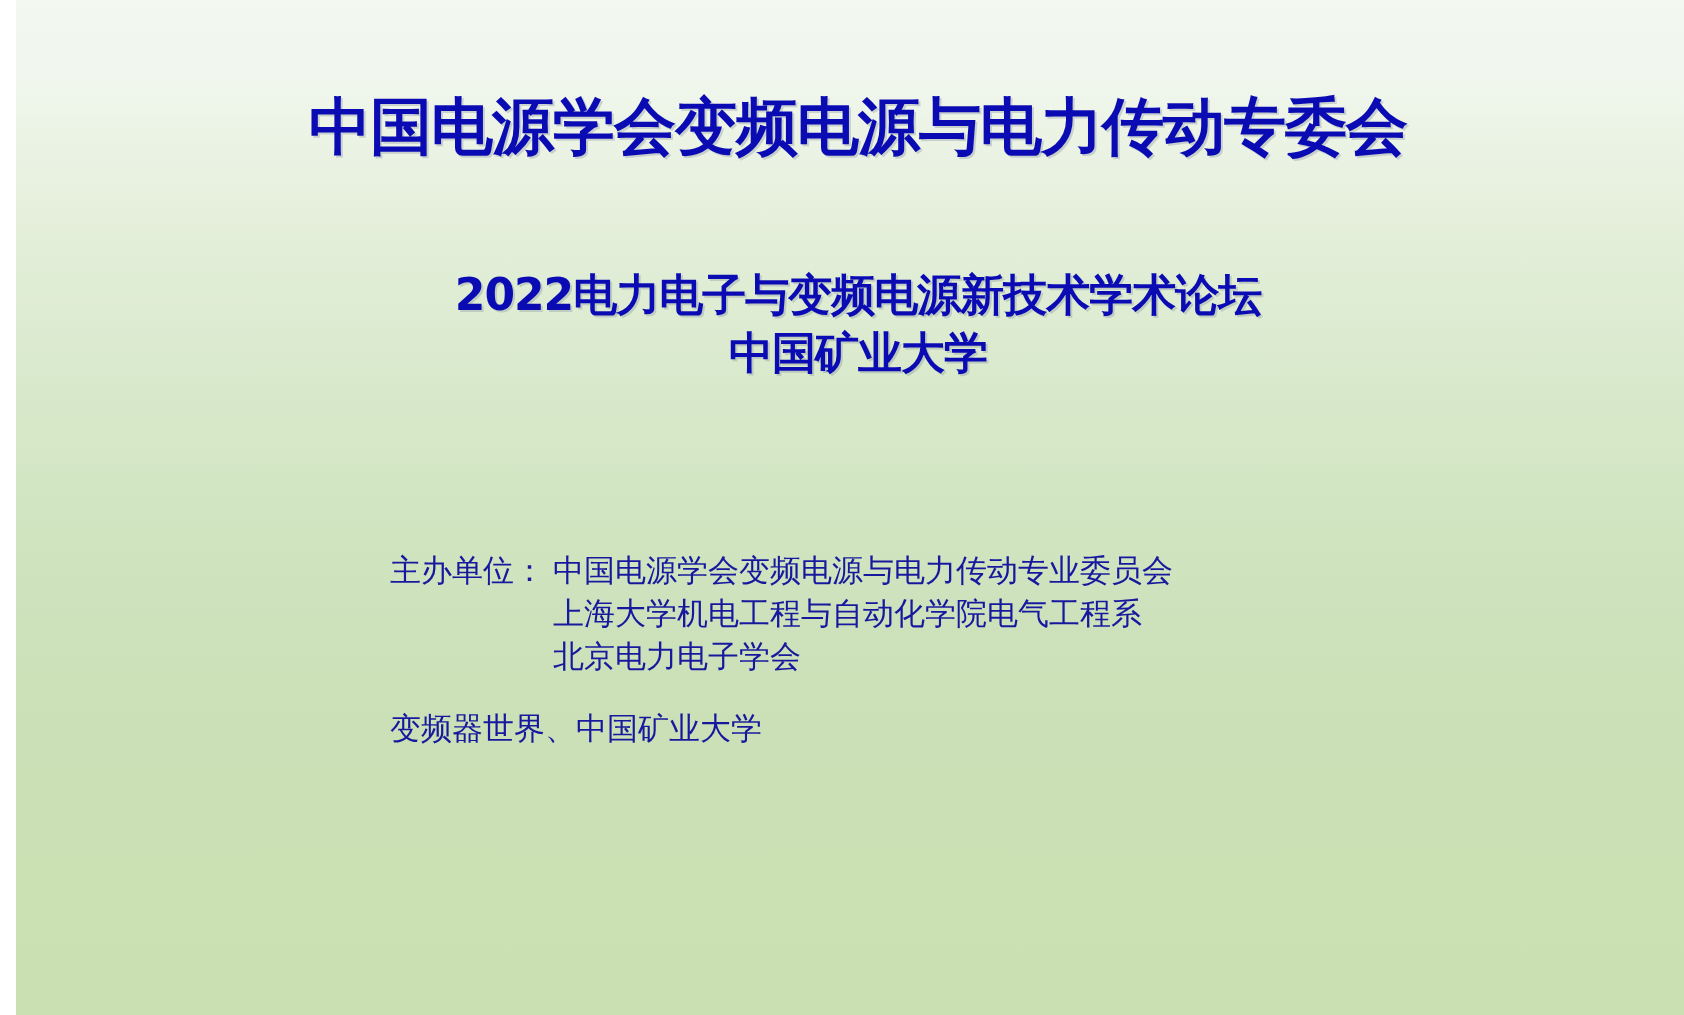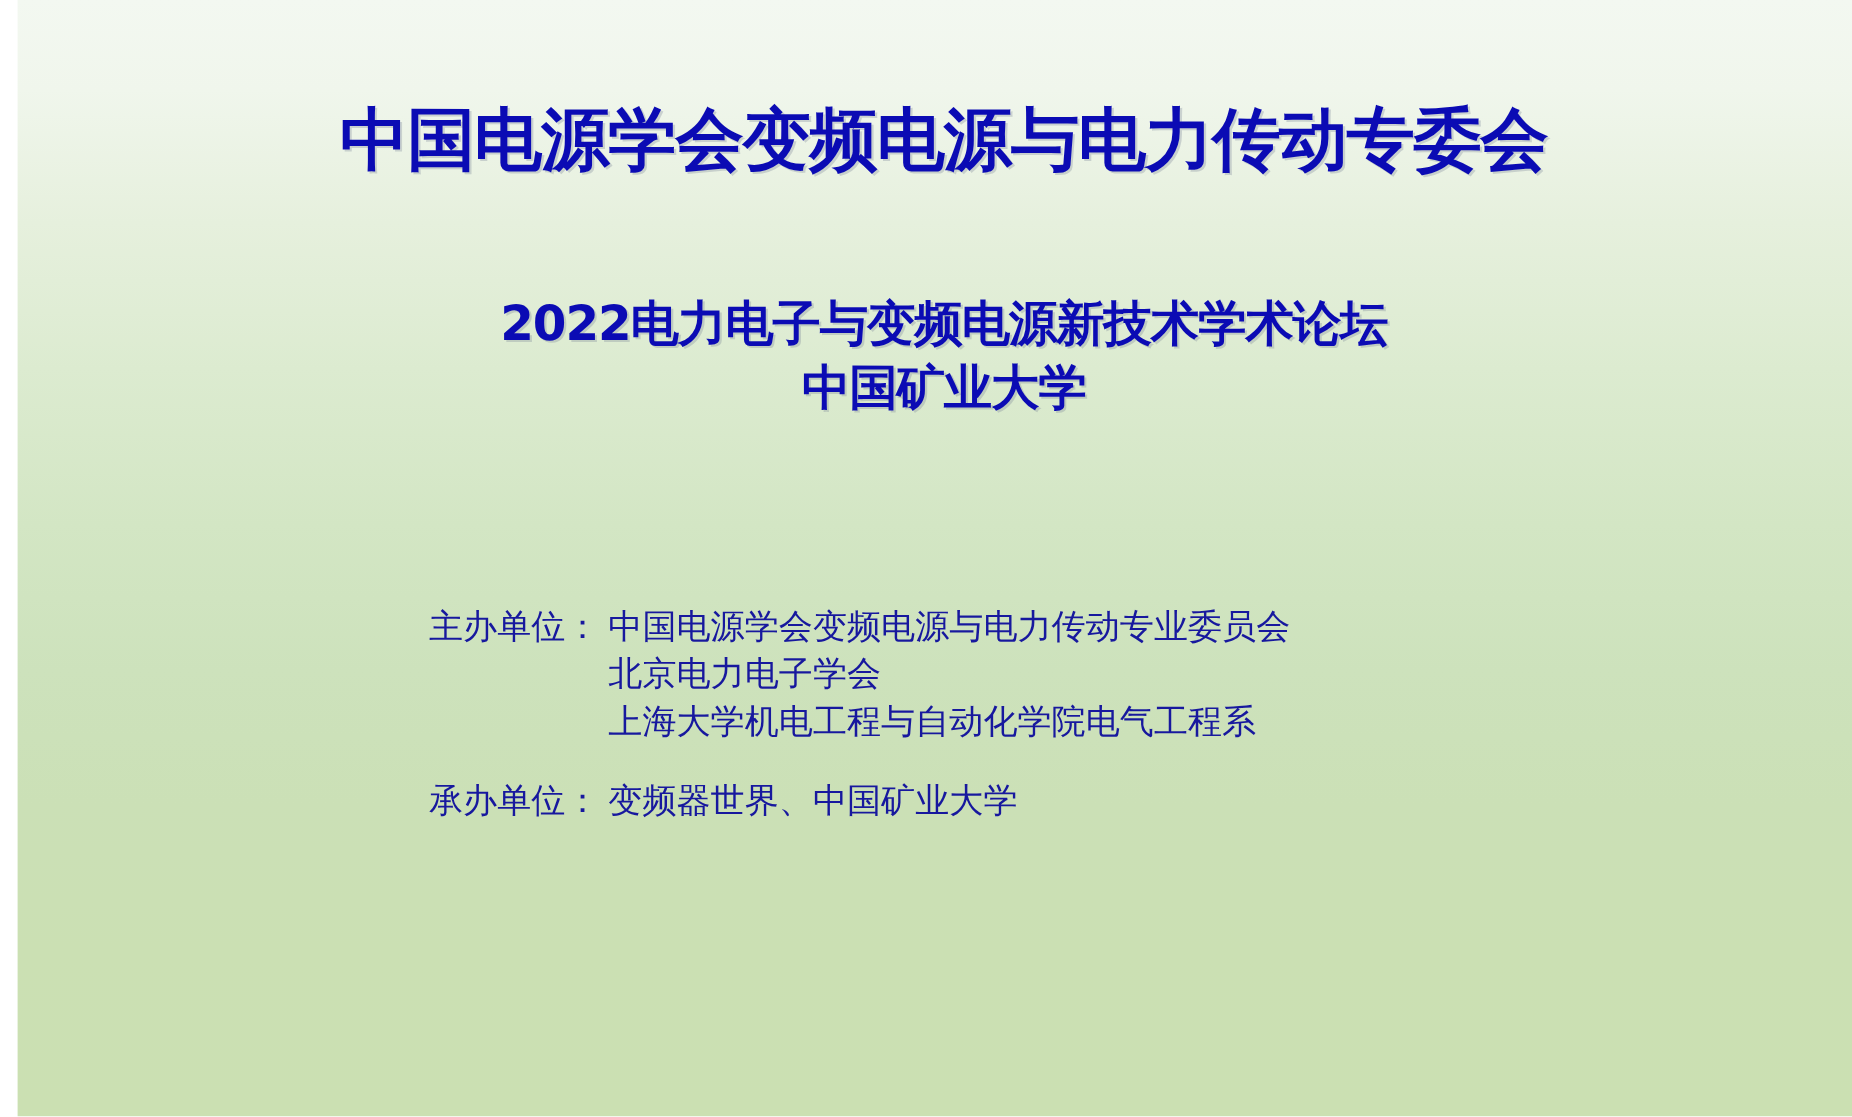--- a/index.html
+++ b/index.html
@@ -130,26 +130,26 @@
     <h2 class="forum-title">
       <span class="line">2022电力电子与变频电源新技术学术论坛</span>
       <span class="line">中国矿业大学</span>
     </h2>
   </div>
 
   <div id="credits-block">
 
     <div class="credit-group">
       <div class="credit-row">
-        <span class="credit-label">主办单位：</span><span class="credit-values"><span class="val">中国电源学会变频电源与电力传动专业委员会</span><span class="val">北京电力电子学会</span><span class="val">上海大学机电工程与自动化学院电气工程系</span></span>
+        <span class="credit-label">主办单位：</span><span class="credit-values"><span class="val">中国电源学会变频电源与电力传动专业委员会</span><span class="val">上海大学机电工程与自动化学院电气工程系</span><span class="val">北京电力电子学会</span></span>
       </div>
     </div>
 
 
     <div class="credit-group">
       <div class="credit-row">
-        <span class="credit-label">承办单位：</span><span class="credit-values"><span class="val">变频器世界、中国矿业大学</span></span>
+        <span class="credit-values"><span class="val">变频器世界、中国矿业大学</span></span>
       </div>
     </div>
 
   </div>
 
 </div>
 
 </body></html>

